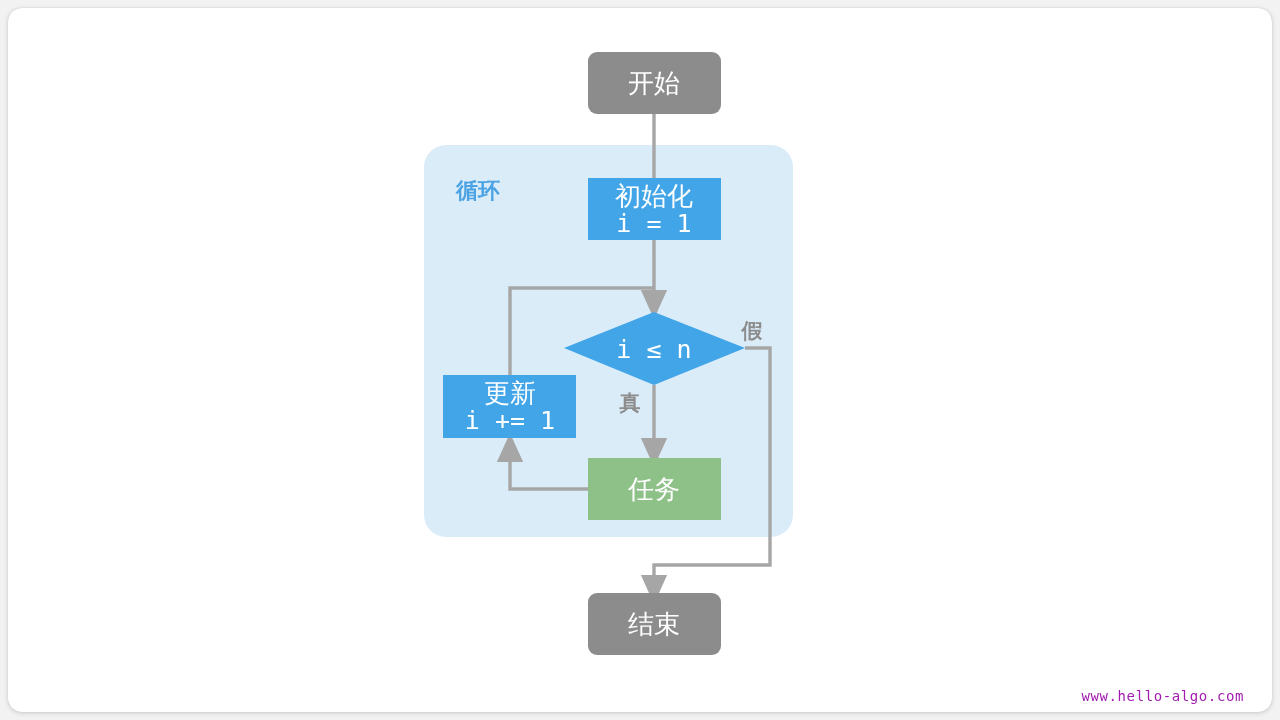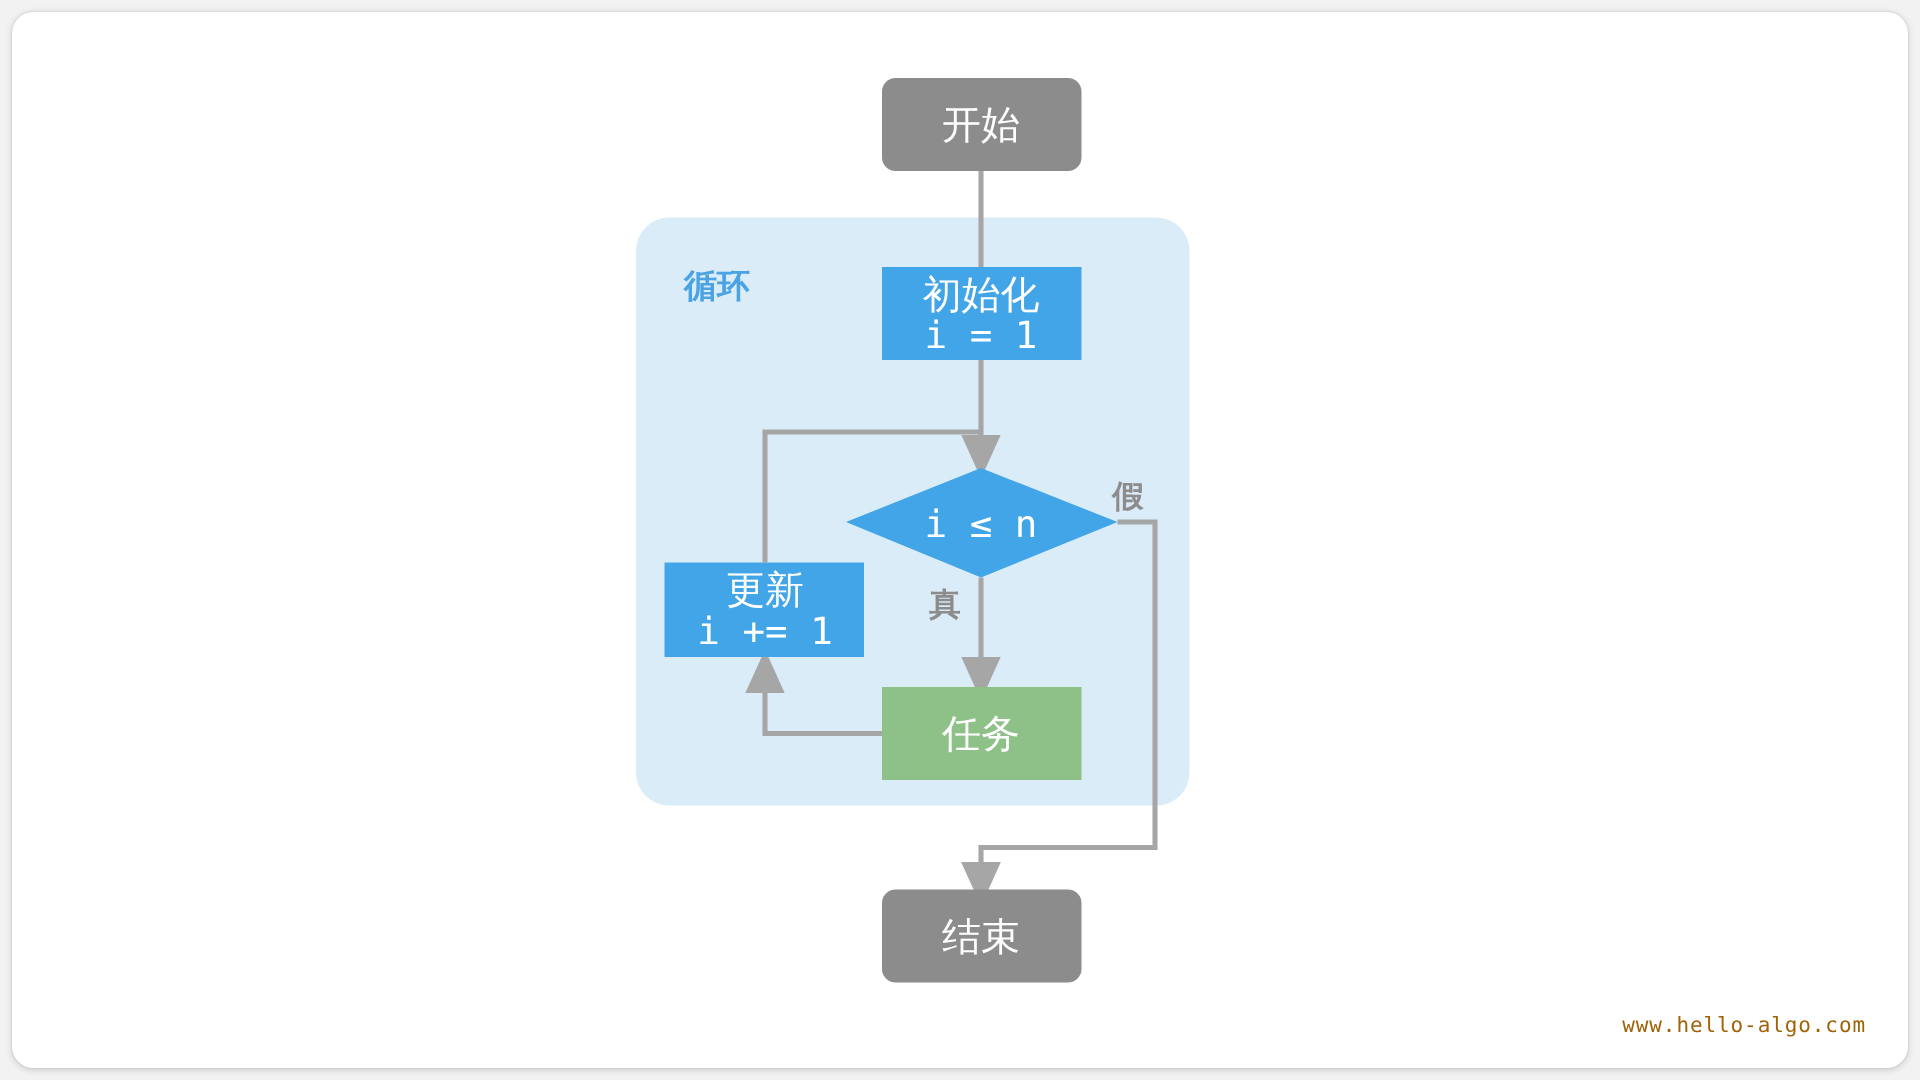--- a/index.html
+++ b/index.html
@@ -48,25 +48,25 @@
   }
   .group-label {
     font-family: "Liberation Sans", sans-serif;
     font-size: 22px;
     font-weight: bold;
     fill: #4ba3e3;
   }
   .watermark {
     position: absolute;
     right: 28px;
-    bottom: 20px;
+    bottom: 8px;
     font-family: "DejaVu Sans Mono", monospace;
     font-size: 14px;
     letter-spacing: 0.6px;
-    color: #a16207;
+    color: #a21caf;
     user-select: none;
   }
 </style>
 </head>
 <body>
 
 <div id="page-card">
 
   <svg id="flow-svg" viewBox="0 0 1264 704">
     <defs>

